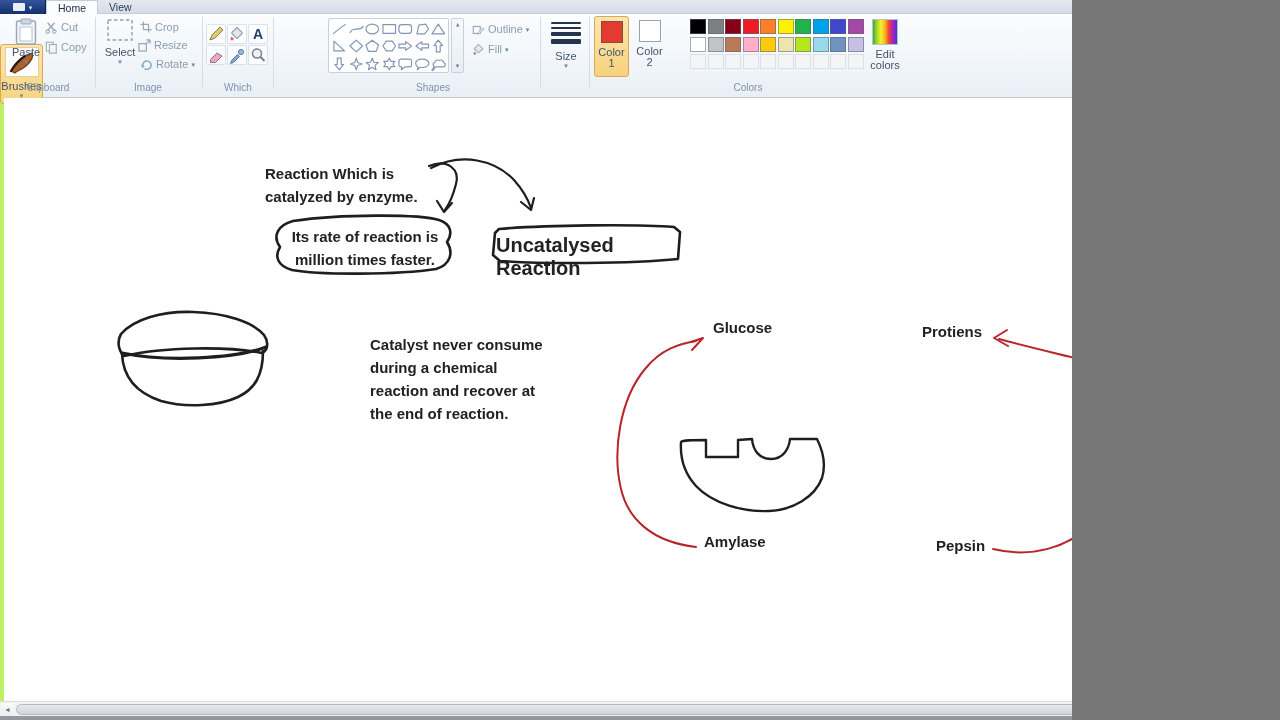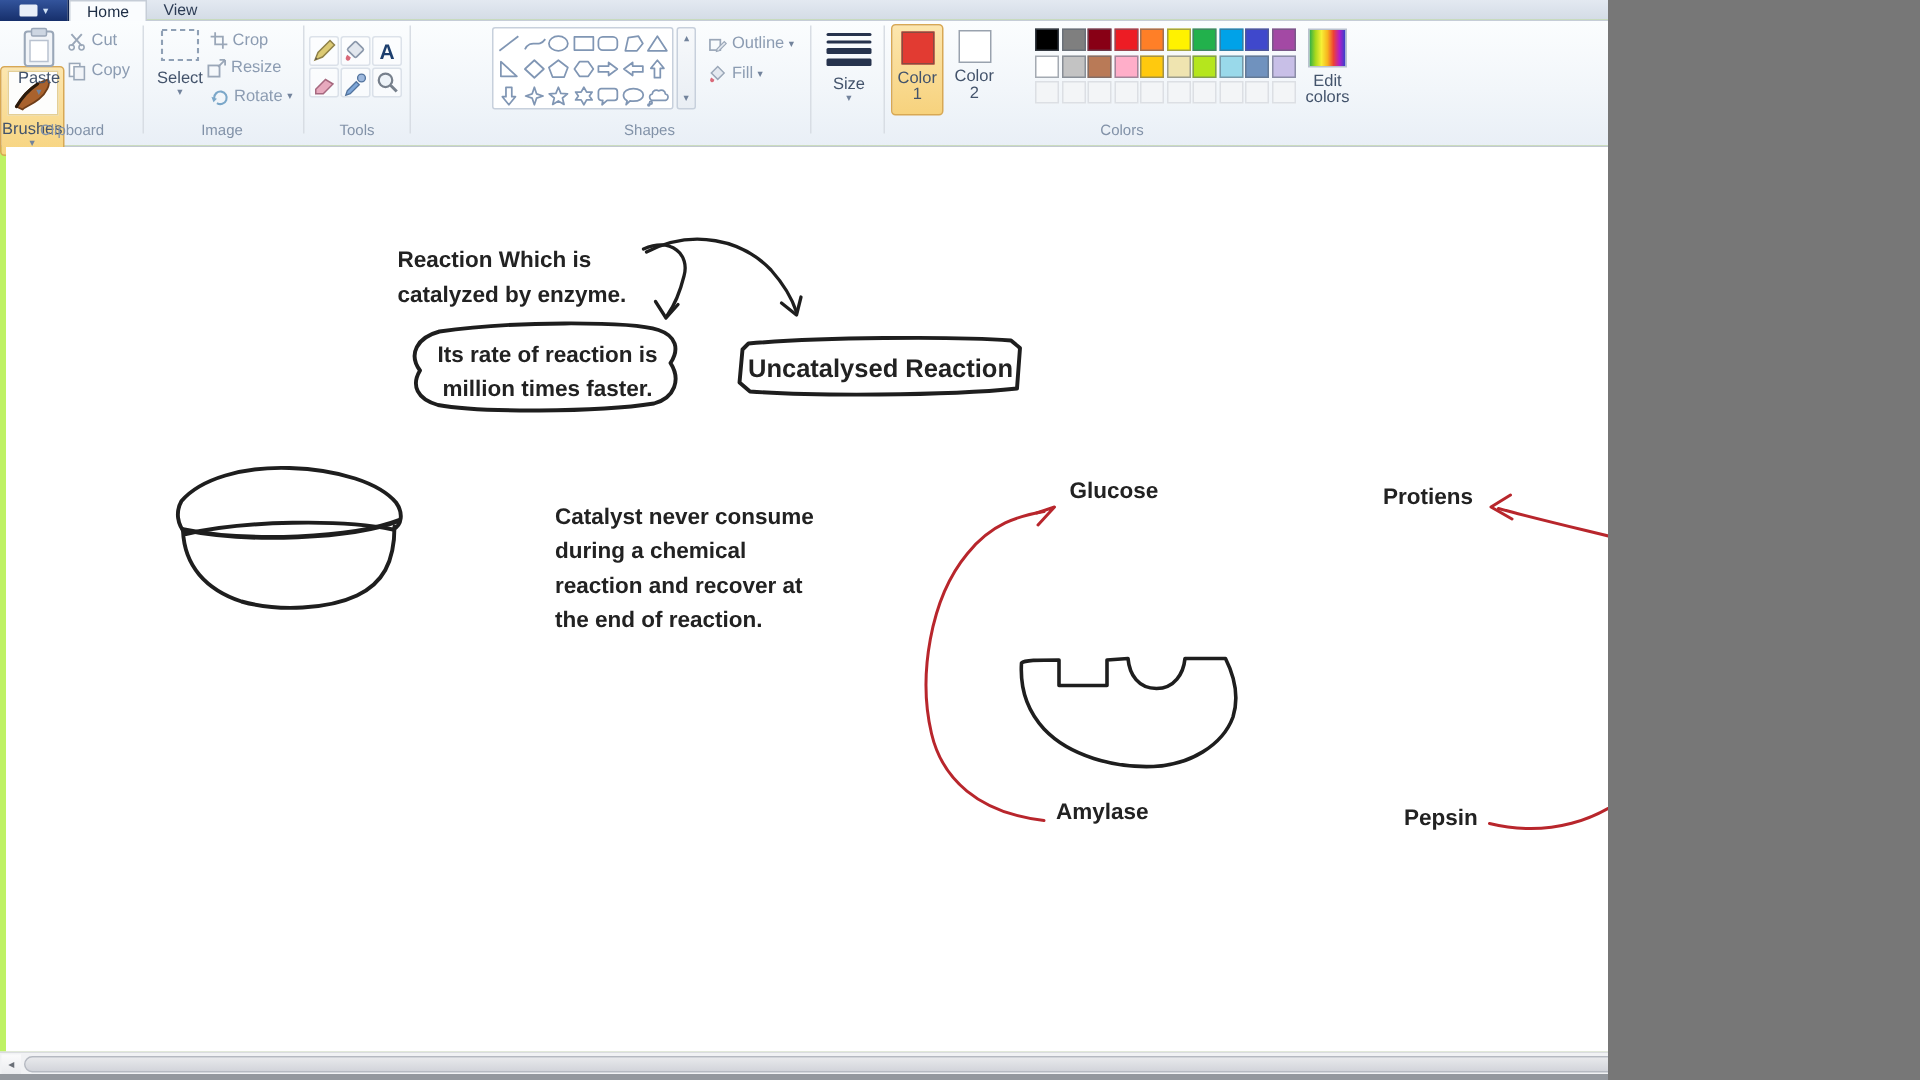--- a/index.html
+++ b/index.html
@@ -88,21 +88,21 @@
 
   
   #canvas { position:absolute; left:4px; top:98px; width:1262px; height:603px; background:#ffffff; }
   #drawing { position:absolute; left:0; top:0; width:1280px; height:720px; pointer-events:none; z-index:3; }
   .ink  { stroke:var(--ink,#1e1e1e); fill:none; stroke-linecap:round; stroke-linejoin:round; }
   .redink { stroke:var(--red,#b8262c); fill:none; stroke-linecap:round; stroke-linejoin:round; }
   .ctext { position:absolute; z-index:4; font-weight:bold; color:#222; font-size:15px; line-height:23px; }
 
   #t-reaction { left:265px; top:162px; width:180px; }
   #t-rate     { left:280px; top:225px; width:170px; text-align:center; }
-  #t-ucr      { left:496px; top:234px; width:182px; text-align:center; font-size:17px; }
+  #t-ucr      { left:496px; top:234px; width:182px; font-size:20px; }
   #t-note     { left:370px; top:333px; width:200px; }
   #t-glucose  { left:713px; top:316px; }
   #t-protiens { left:922px; top:320px; }
   #t-amylase  { left:704px; top:530px; }
   #t-pepsin   { left:936px; top:534px; }
 
   
   #vscroll { position:absolute; left:1266px; top:98px; width:14px; height:603px; background:#f1f2f4;
              border-left:1px solid #dadce0; z-index:5; }
   #vthumb { position:absolute; left:1.5px; top:330px; width:10px; height:226px; background:linear-gradient(90deg,#e3e4e8,#cfd1d7);
@@ -249,21 +249,21 @@
             <circle cx="13" cy="6" r="2.6" fill="#9db8dd" stroke="#53749e" stroke-width="0.9"></circle>
           </svg>
         </div>
         <div class="toolcell">
           <svg width="18" height="18" viewBox="0 0 18 18">
             <circle cx="8" cy="7.5" r="4.5" fill="#eef3f8" stroke="#77808c" stroke-width="1.5"></circle>
             <line x1="11.5" y1="11" x2="15.5" y2="15" stroke="#77808c" stroke-width="2"></line>
           </svg>
         </div>
       </div>
-    <div class="grouplabel" style="left:193px;">Tools</div>
+    <div class="grouplabel" style="left:193px;">Which</div>
     <div class="vsep" style="left:273px;"></div>
 
     <div id="btn-brushes">
       <div class="iconbox">
         <svg width="30" height="26" viewBox="0 0 30 26">
           <path d="M4,22 C8,14 15,7 25,4 C27,7 24,13 19,17 C14,21 10,22 8,24 Z" fill="#a9622d" stroke="#6e3d18" stroke-width="1.2"></path>
           <path d="M4,22 C7,17 12,11 18,7" fill="none" stroke="#2a1a0c" stroke-width="2.2" stroke-linecap="round"></path>
         </svg>
       </div>
       <span class="ribbtn-label" style="margin-top:3px;">Brushes</span>

